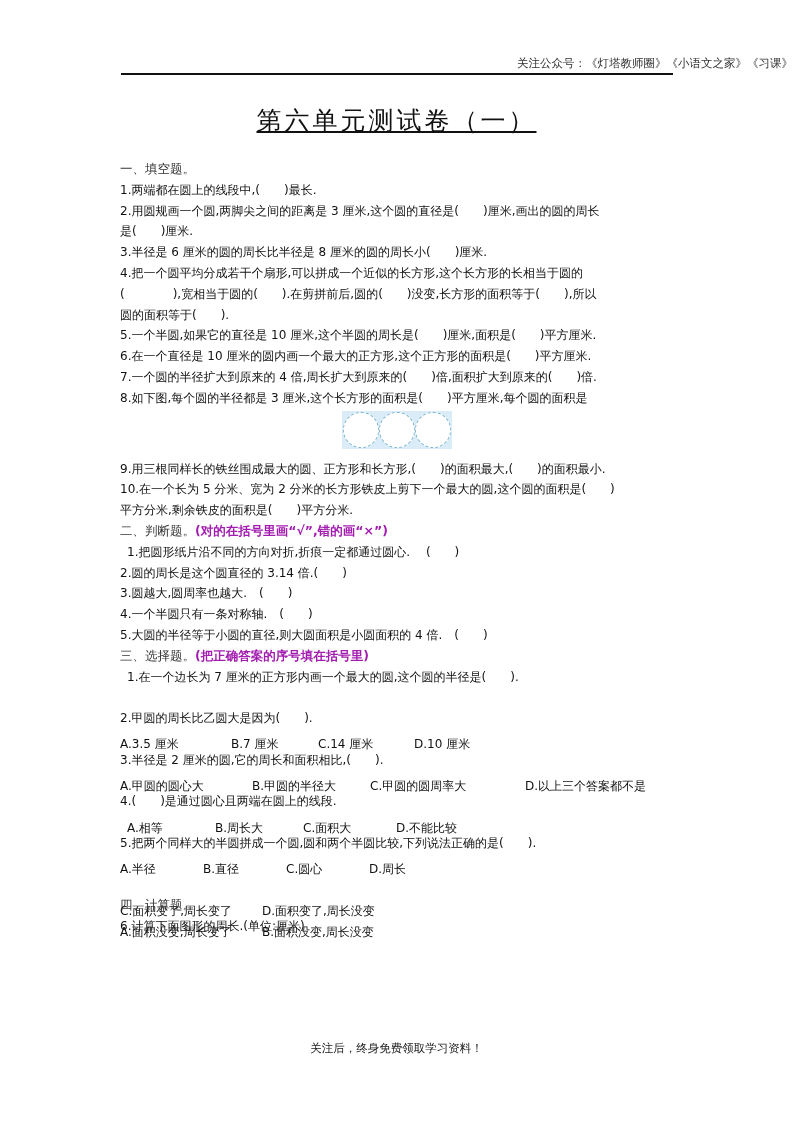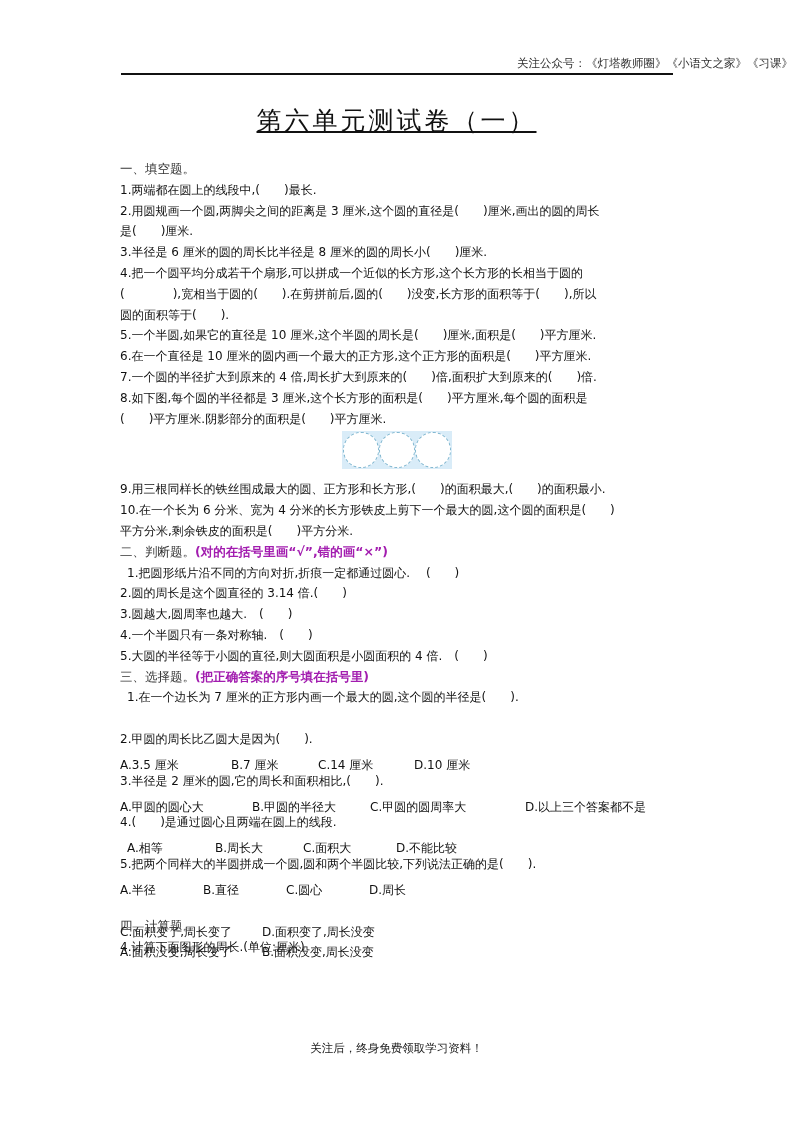--- a/index.html
+++ b/index.html
@@ -39,30 +39,29 @@
   <div class="line">2.用圆规画一个圆,两脚尖之间的距离是 3 厘米,这个圆的直径是(　　)厘米,画出的圆的周长</div>
   <div class="line">是(　　)厘米.</div>
   <div class="line">3.半径是 6 厘米的圆的周长比半径是 8 厘米的圆的周长小(　　)厘米.</div>
   <div class="line">4.把一个圆平均分成若干个扇形,可以拼成一个近似的长方形,这个长方形的长相当于圆的</div>
   <div class="line">(　　　　),宽相当于圆的(　　).在剪拼前后,圆的(　　)没变,长方形的面积等于(　　),所以</div>
   <div class="line">圆的面积等于(　　).</div>
   <div class="line">5.一个半圆,如果它的直径是 10 厘米,这个半圆的周长是(　　)厘米,面积是(　　)平方厘米.</div>
   <div class="line">6.在一个直径是 10 厘米的圆内画一个最大的正方形,这个正方形的面积是(　　)平方厘米.</div>
   <div class="line">7.一个圆的半径扩大到原来的 4 倍,周长扩大到原来的(　　)倍,面积扩大到原来的(　　)倍.</div>
   <div class="line">8.如下图,每个圆的半径都是 3 厘米,这个长方形的面积是(　　)平方厘米,每个圆的面积是</div>
-  <div class="line">(　　)平方厘米.阴影部分的面积是(　　)平方厘米.</div>
   <div class="figure-wrap">
     <div class="figure">
       <div class="circle" style="left:1px;"></div>
       <div class="circle" style="left:37px;"></div>
       <div class="circle" style="left:73px;"></div>
     </div>
   </div>
   <div class="line">9.用三根同样长的铁丝围成最大的圆、正方形和长方形,(　　)的面积最大,(　　)的面积最小.</div>
-  <div class="line">10.在一个长为 6 分米、宽为 4 分米的长方形铁皮上剪下一个最大的圆,这个圆的面积是(　　)</div>
+  <div class="line">10.在一个长为 5 分米、宽为 2 分米的长方形铁皮上剪下一个最大的圆,这个圆的面积是(　　)</div>
   <div class="line">平方分米,剩余铁皮的面积是(　　)平方分米.</div>
 
   <div class="line section">
     <span>二、判断题。</span><span class="note">(对的在括号里画“√”,错的画“×”)</span>
   </div>
   <div class="line indent">1.把圆形纸片沿不同的方向对折,折痕一定都通过圆心.　 (　　)</div>
   <div class="line">2.圆的周长是这个圆直径的 3.14 倍.(　　)</div>
   <div class="line">3.圆越大,圆周率也越大.　(　　)</div>
   <div class="line">4.一个半圆只有一条对称轴.　(　　)</div>
   <div class="line">5.大圆的半径等于小圆的直径,则大圆面积是小圆面积的 4 倍.　(　　)</div>
@@ -102,16 +101,16 @@
   <div class="line opts">
     <span style="width:142px">C.面积变了,周长变了</span>
     <span>D.面积变了,周长没变</span>
   </div>
   <div class="line opts">
     <span style="width:142px">A.面积没变,周长变了</span>
     <span>B.面积没变,周长没变</span>
   </div>
 
   <div class="line section">四、计算题。</div>
-  <div class="line">4.计算下面图形的周长.(单位:厘米)</div>
+  <div class="line">6.计算下面图形的周长.(单位:厘米)</div>
 </div>
 
 <div class="footer-text">关注后，终身免费领取学习资料！</div>
 
 </body></html>

